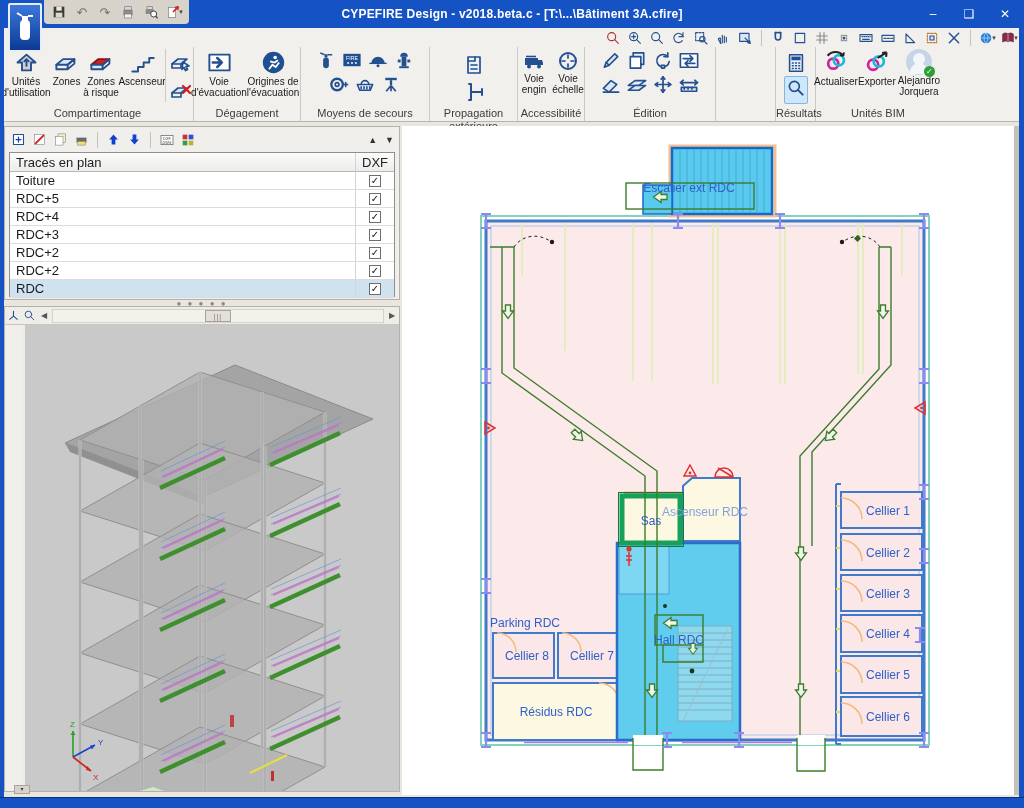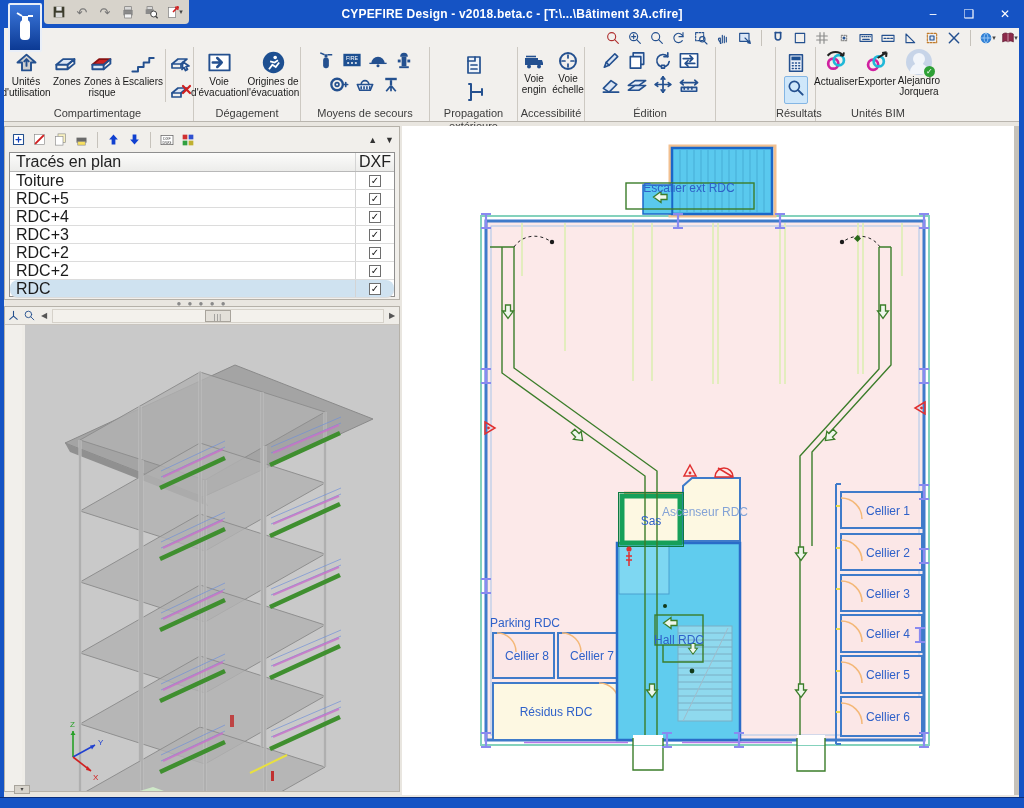--- a/index.html
+++ b/index.html
@@ -46,25 +46,25 @@
   .avatar:after{content:"";position:absolute;left:7px;top:4px;width:12px;height:12px;border-radius:50%;background:#f2f5fa;}
   .avatar:before{content:"";position:absolute;left:4px;top:14px;width:18px;height:11px;border-radius:9px 9px 0 0;background:#f2f5fa;}
   .avcheck{position:absolute;right:-3px;bottom:-2px;width:11px;height:11px;border-radius:50%;background:#2ea036;
            color:#fff;font-size:8px;line-height:11px;text-align:center;z-index:2;}
   
   .floors{left:4px;top:126px;width:396px;height:174px;background:#f1efeb;border:1px solid #b5b1a9;}
   .ftools{position:absolute;left:2px;top:2px;right:2px;height:21px;display:flex;align-items:center;gap:4px;padding:0 3px;}
   .fbtn{width:17px;height:17px;display:flex;align-items:center;justify-content:center;font-size:12px;}
   .farrows{margin-left:auto;display:flex;gap:8px;color:#333;font-size:9px;}
   .ftable{position:absolute;left:4px;top:25px;width:386px;height:145px;background:#fff;border:1px solid #8f8f8f;}
-  .frow{display:flex;height:18px;border-bottom:1px solid #dcdcdc;align-items:center;font-size:16px;color:#1a1a1a;}
+  .frow{display:flex;height:18px;border-bottom:1px solid #dcdcdc;align-items:center;font-size:13px;color:#1a1a1a;}
   .fhead{height:19px;background:linear-gradient(#fcfcfb,#ececea);border-bottom:1px solid #b8b8b8;color:#222;}
   .fname{flex:1;padding-left:6px;border-right:1px solid #d4d4d4;height:100%;display:flex;align-items:center;}
   .fdxf{width:38px;display:flex;align-items:center;justify-content:center;height:100%;}
-  .fsel{background:#cfe2f0;border-radius:8px;}
+  .fsel{background:#cfe2f0;}
   .cb{width:12px;height:12px;border:1px solid #6e6e6e;background:#fff;font-size:10px;line-height:10px;
       text-align:center;color:#111;}
   .cb.on:after{content:"✓";}
   .splitter{left:4px;top:300px;width:396px;height:6px;display:flex;align-items:center;justify-content:center;
             color:#8a8a8a;font-size:8px;letter-spacing:2px;}
   .viewer{left:4px;top:306px;width:396px;height:486px;background:#f1efeb;border:1px solid #b5b1a9;}
   .vtop{position:absolute;left:0;top:0;width:394px;height:18px;background:#efede8;border-bottom:1px solid #c9c5bf;
         display:flex;align-items:center;}
   .vscrollL{width:14px;text-align:center;font-size:8px;color:#555;}
   .vtrack{flex:1;height:14px;background:#f3f1ec;border:1px solid #d6d2ca;position:relative;margin:0 1px;}
@@ -305,21 +305,21 @@
                 <path d="M3,14 L9,9 H19 L13,14 Z" fill="#cc2222" stroke="#881111"></path>
                 <path d="M3,14 v4 h10 v-4 Z" fill="#dce6f4"></path>
                 <path d="M13,14 l6,-5 v4 l-6,5"></path>
               </svg>
             <div class="rlbl">Zones à risque</div>
           </div>
           <div class="ritem" style="width:42px">
             <svg class="bic ic" viewBox="0 0 24 24">
                 <path d="M3,20 h5 v-4 h5 v-4 h5 v-4 h4" fill="#e8eef8"></path>
               </svg>
-            <div class="rlbl">Escaliers</div>
+            <div class="rlbl">Ascenseur</div>
           </div>
           <div class="rcol" style="border-left:1px solid #cdc9c2;padding-left:3px">
             <svg class="sic ic" viewBox="0 0 24 24">
                 <path d="M3,13 L9,8 H18 L12,13 Z" fill="#dce6f4"></path>
                 <path d="M3,13 v4 h9 v-4"></path>
                 <path d="M14,11 l6,4 l-3,.5 l1.5,3 l-2,1 l-1.5,-3 l-2,2 Z" fill="#fff"></path>
               </svg>
             <svg class="sic ic" viewBox="0 0 24 24">
                 <path d="M3,15 L9,10 H18 L12,15 Z" fill="#dce6f4"></path>
                 <path d="M3,15 v4 h9 v-4"></path>

